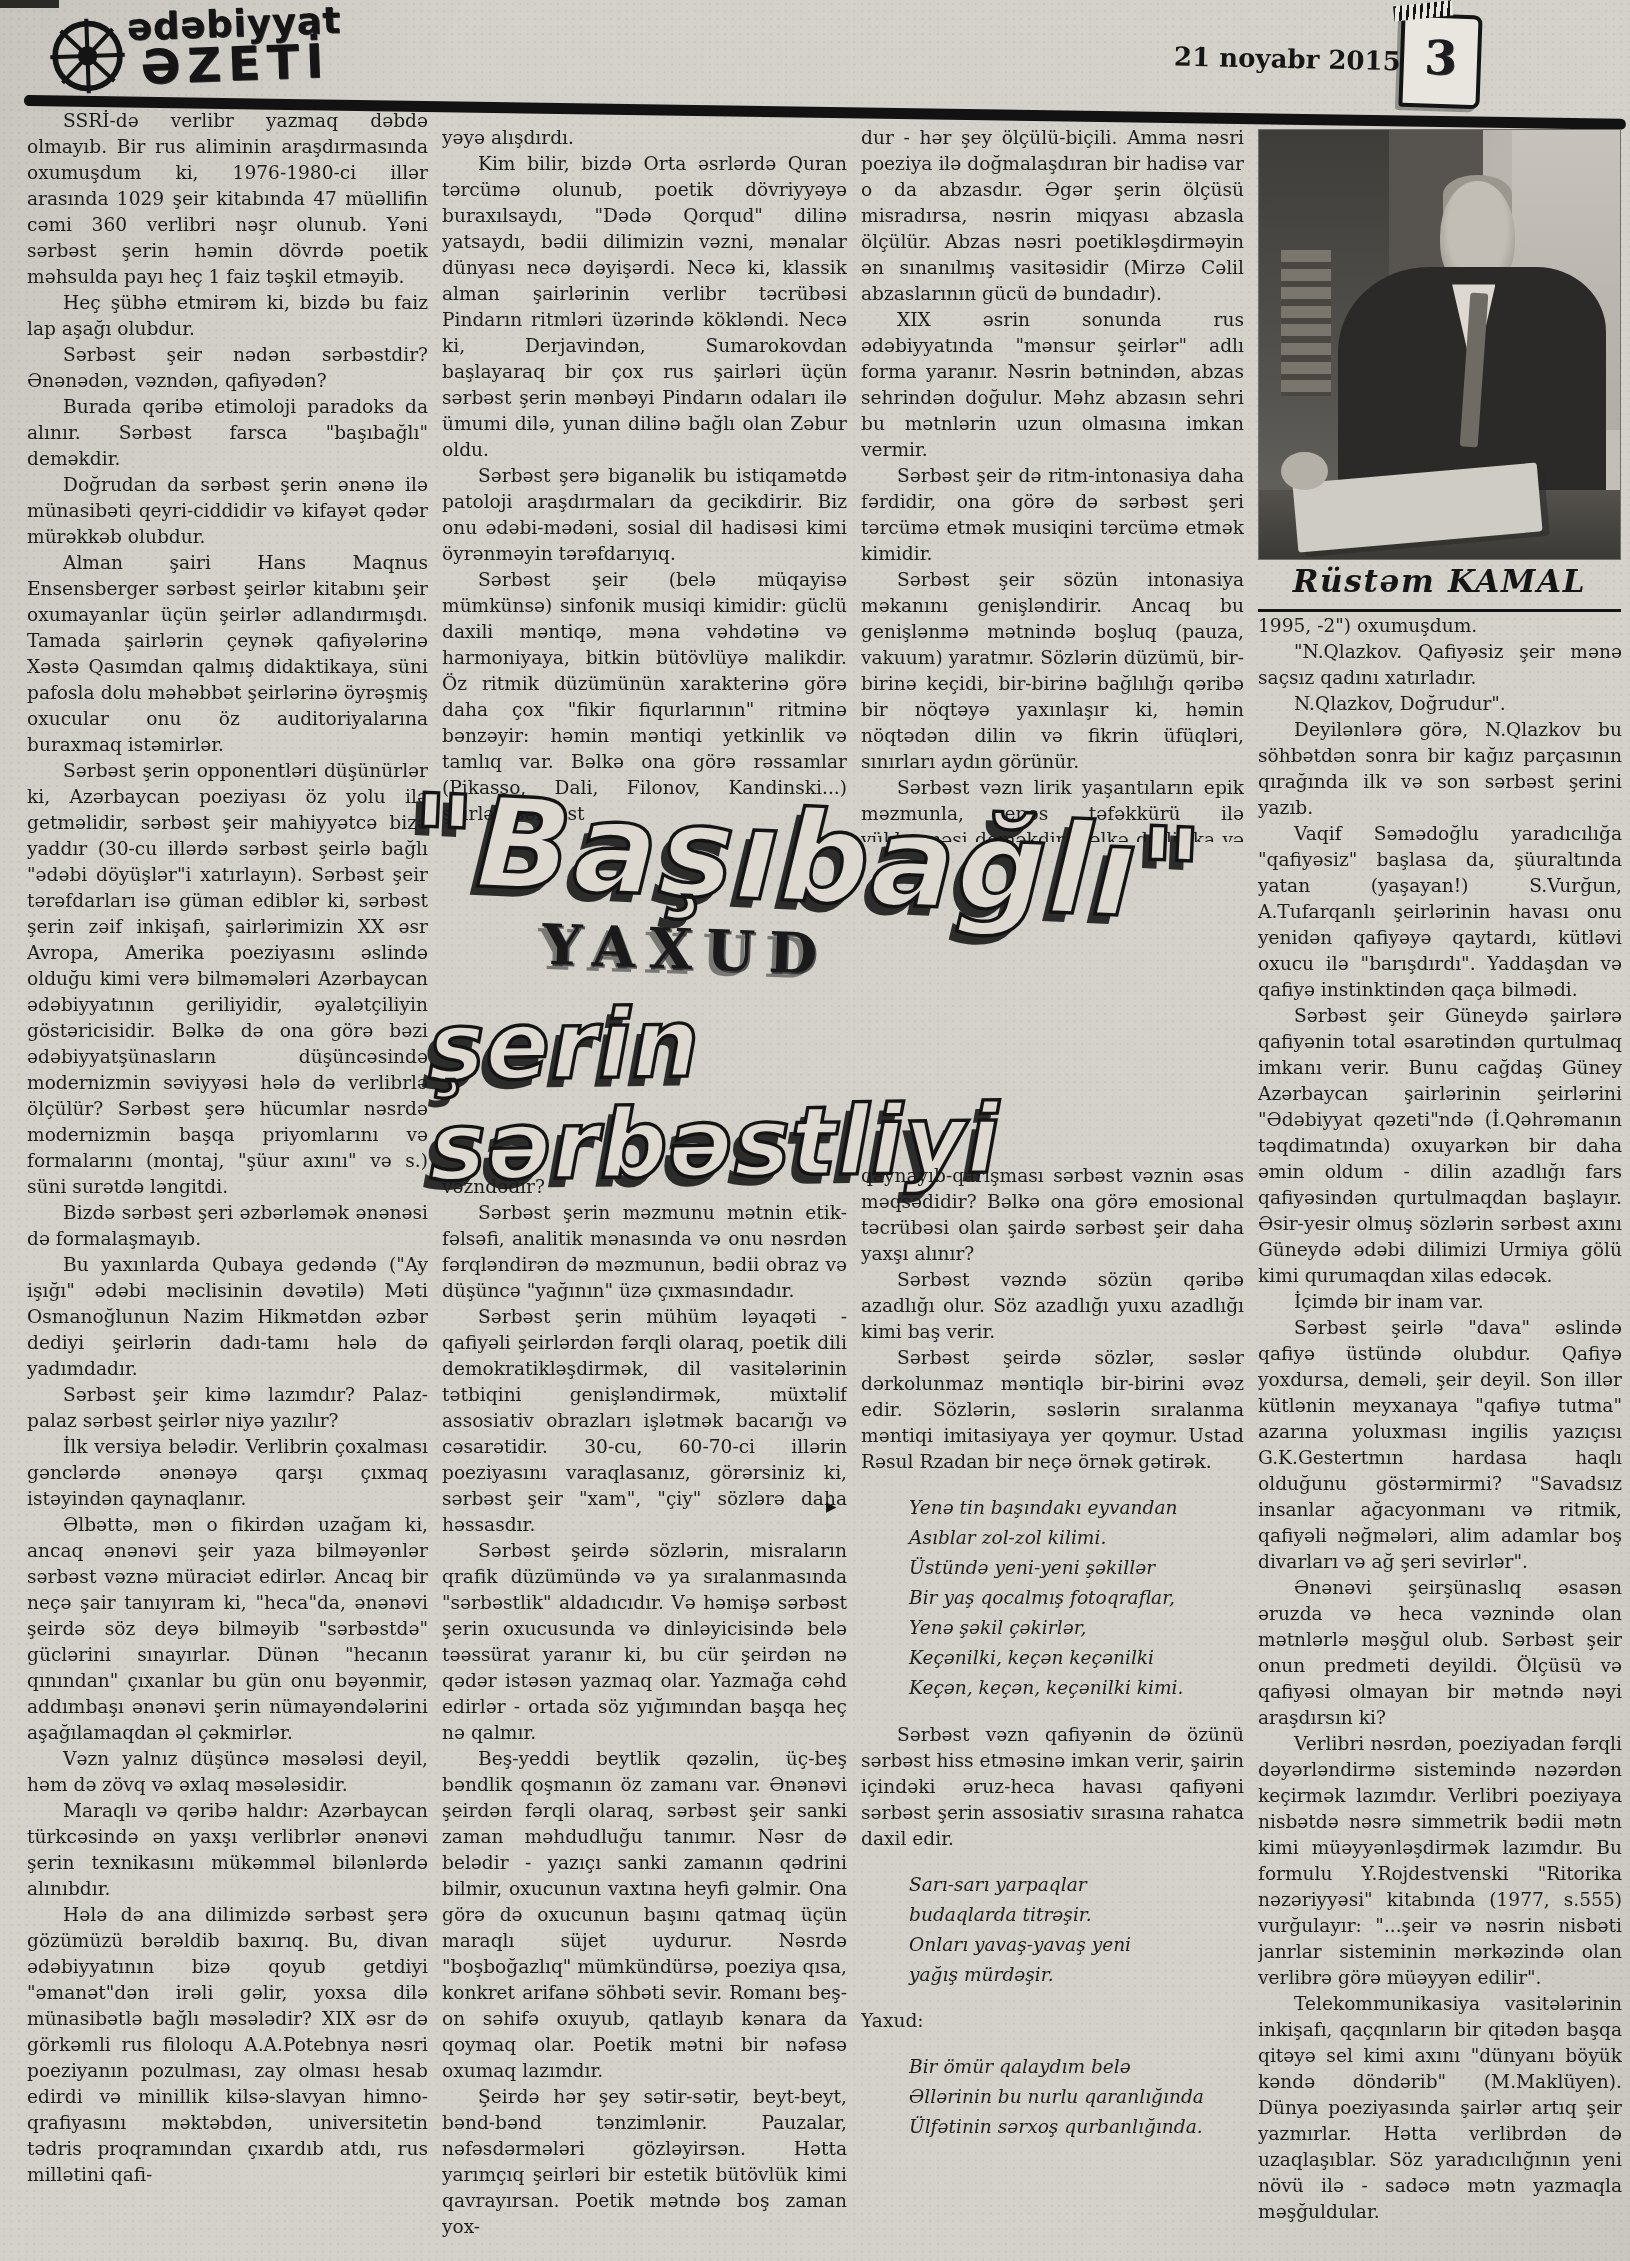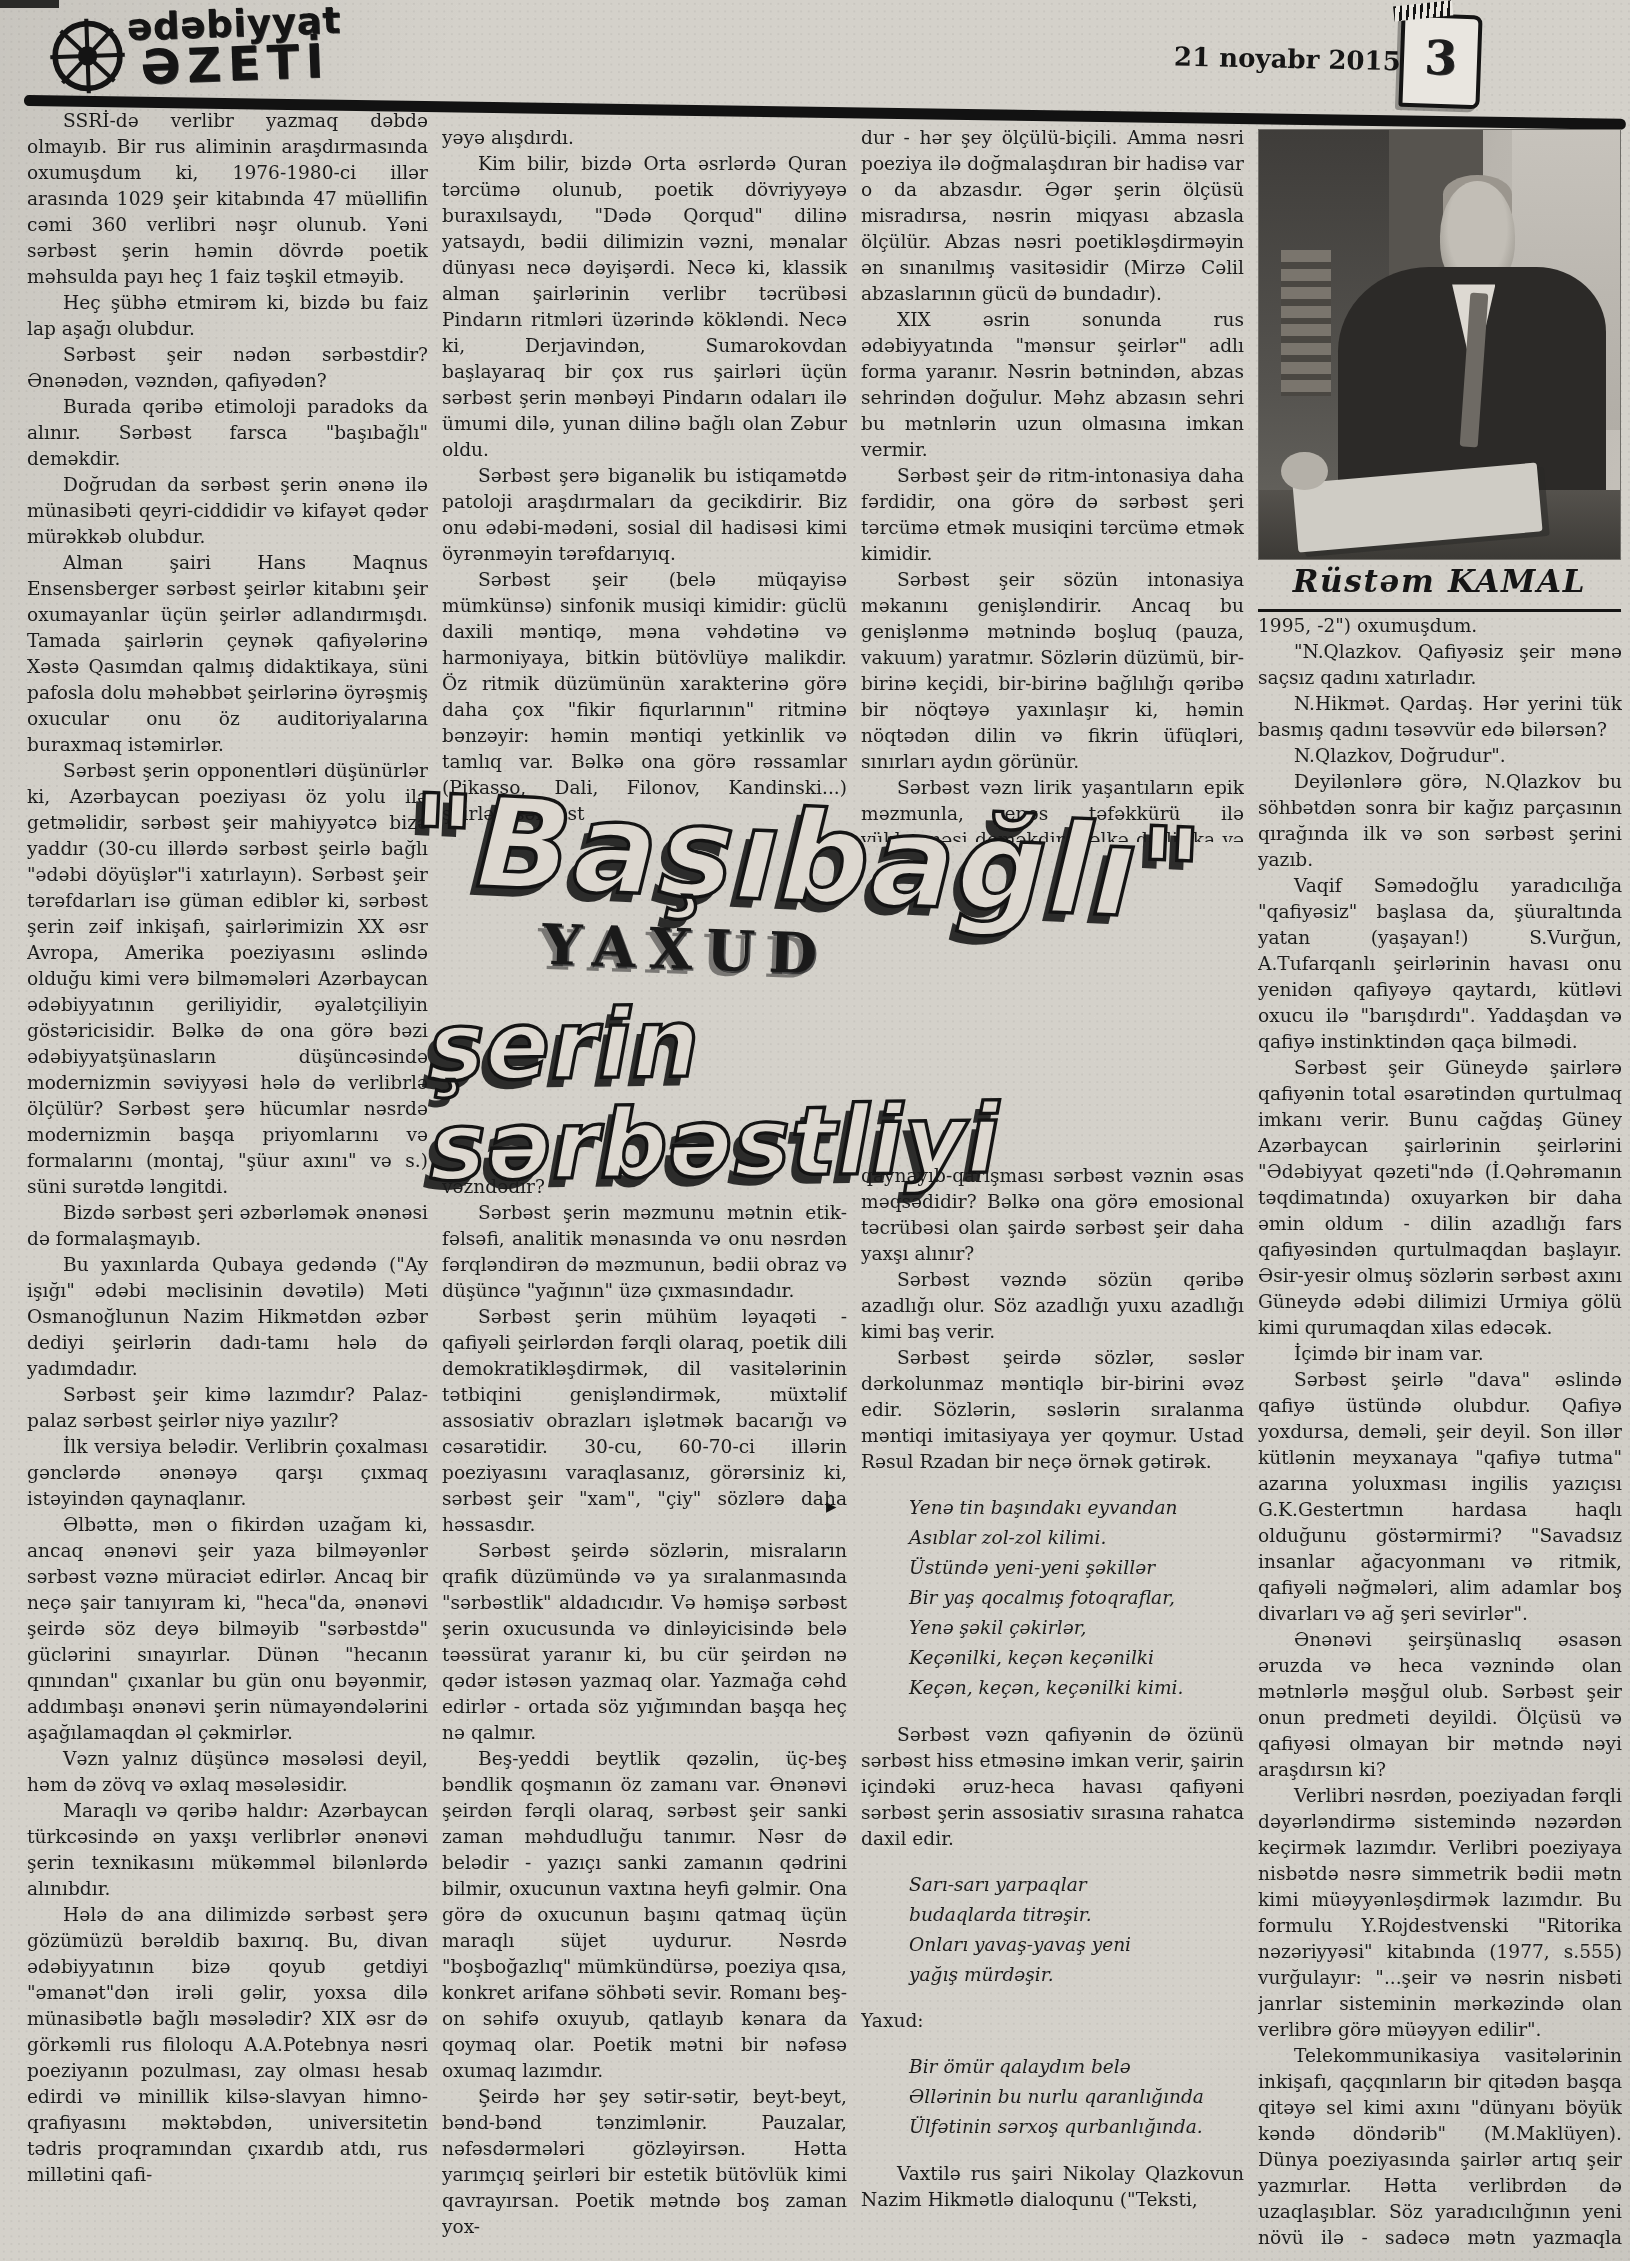--- a/index.html
+++ b/index.html
@@ -181,23 +181,20 @@
         <div>budaqlarda titrəşir.</div>
         <div>Onları yavaş-yavaş yeni</div>
         <div>yağış mürdəşir.</div>
       </div>
     <p class="noind gap-top">Yaxud:</p>
     <div class="poem">
         <div>Bir ömür qalaydım belə</div>
         <div>Əllərinin bu nurlu qaranlığında</div>
         <div>Ülfətinin sərxoş qurbanlığında.</div>
       </div>
-    <div>
-        <p>Vaxtilə rus şairi Nikolay Qlazkovun Nazim Hikmətlə dialoqunu ("Teksti,</p>
-      </div>
   </div>
 
   <span class="poem-pointer">▶</span>
 
   <div class="photo">
     <div class="ph-shelf"></div>
     <div class="ph-books"></div>
     <div class="ph-cabinet"></div>
     <div class="ph-wall"></div>
     <div class="ph-hair"></div>
@@ -208,21 +205,20 @@
     <div class="ph-desk"></div>
     <div class="ph-papers"></div>
     <div class="ph-hand"></div>
   </div>
 
   <div class="caption">Rüstəm KAMAL</div>
 
   <div id="col4" class="col">
       <p class="noind">1995, -2") oxumuşdum.</p>
       <p>"N.Qlazkov. Qafiyəsiz şeir mənə saçsız qadını xatırladır.</p>
-      <p>N.Hikmət. Qardaş. Hər yerini tük basmış qadını təsəvvür edə bilərsən?</p>
       <p>N.Qlazkov, Doğrudur".</p>
       <p>Deyilənlərə görə, N.Qlazkov bu söhbətdən sonra bir kağız parçasının qırağında ilk və son sərbəst şerini yazıb.</p>
       <p>Vaqif Səmədoğlu yaradıcılığa "qafiyəsiz" başlasa da, şüuraltında yatan (yaşayan!) S.Vurğun, A.Tufarqanlı şeirlərinin havası onu yenidən qafiyəyə qaytardı, kütləvi oxucu ilə "barışdırdı". Yaddaşdan və qafiyə instinktindən qaça bilmədi.</p>
       <p>Sərbəst şeir Güneydə şairlərə qafiyənin total əsarətindən qurtulmaq imkanı verir. Bunu cağdaş Güney Azərbaycan şairlərinin şeirlərini "Ədəbiyyat qəzeti"ndə (İ.Qəhrəmanın təqdimatında) oxuyarkən bir daha əmin oldum - dilin azadlığı fars qafiyəsindən qurtulmaqdan başlayır. Əsir-yesir olmuş sözlərin sərbəst axını Güneydə ədəbi dilimizi Urmiya gölü kimi qurumaqdan xilas edəcək.</p>
       <p>İçimdə bir inam var.</p>
       <p>Sərbəst şeirlə "dava" əslində qafiyə üstündə olubdur. Qafiyə yoxdursa, deməli, şeir deyil. Son illər kütlənin meyxanaya "qafiyə tutma" azarına yoluxması ingilis yazıçısı G.K.Gestertmın hardasa haqlı olduğunu göstərmirmi? "Savadsız insanlar ağacyonmanı və ritmik, qafiyəli nəğmələri, alim adamlar boş divarları və ağ şeri sevirlər".</p>
       <p>Ənənəvi şeirşünaslıq əsasən əruzda və heca vəznində olan mətnlərlə məşğul olub. Sərbəst şeir onun predmeti deyildi. Ölçüsü və qafiyəsi olmayan bir mətndə nəyi araşdırsın ki?</p>
       <p>Verlibri nəsrdən, poeziyadan fərqli dəyərləndirmə sistemində nəzərdən keçirmək lazımdır. Verlibri poeziyaya nisbətdə nəsrə simmetrik bədii mətn kimi müəyyənləşdirmək lazımdır. Bu formulu Y.Rojdestvenski "Ritorika nəzəriyyəsi" kitabında (1977, s.555) vurğulayır: "...şeir və nəsrin nisbəti janrlar sisteminin mərkəzində olan verlibrə görə müəyyən edilir".</p>
       <p>Telekommunikasiya vasitələrinin inkişafı, qaçqınların bir qitədən başqa qitəyə sel kimi axını "dünyanı böyük kəndə döndərib" (M.Maklüyen). Dünya poeziyasında şairlər artıq şeir yazmırlar. Hətta verlibrdən də uzaqlaşıblar. Söz yaradıcılığının yeni növü ilə - sadəcə mətn yazmaqla məşğuldular.</p>
     </div>

